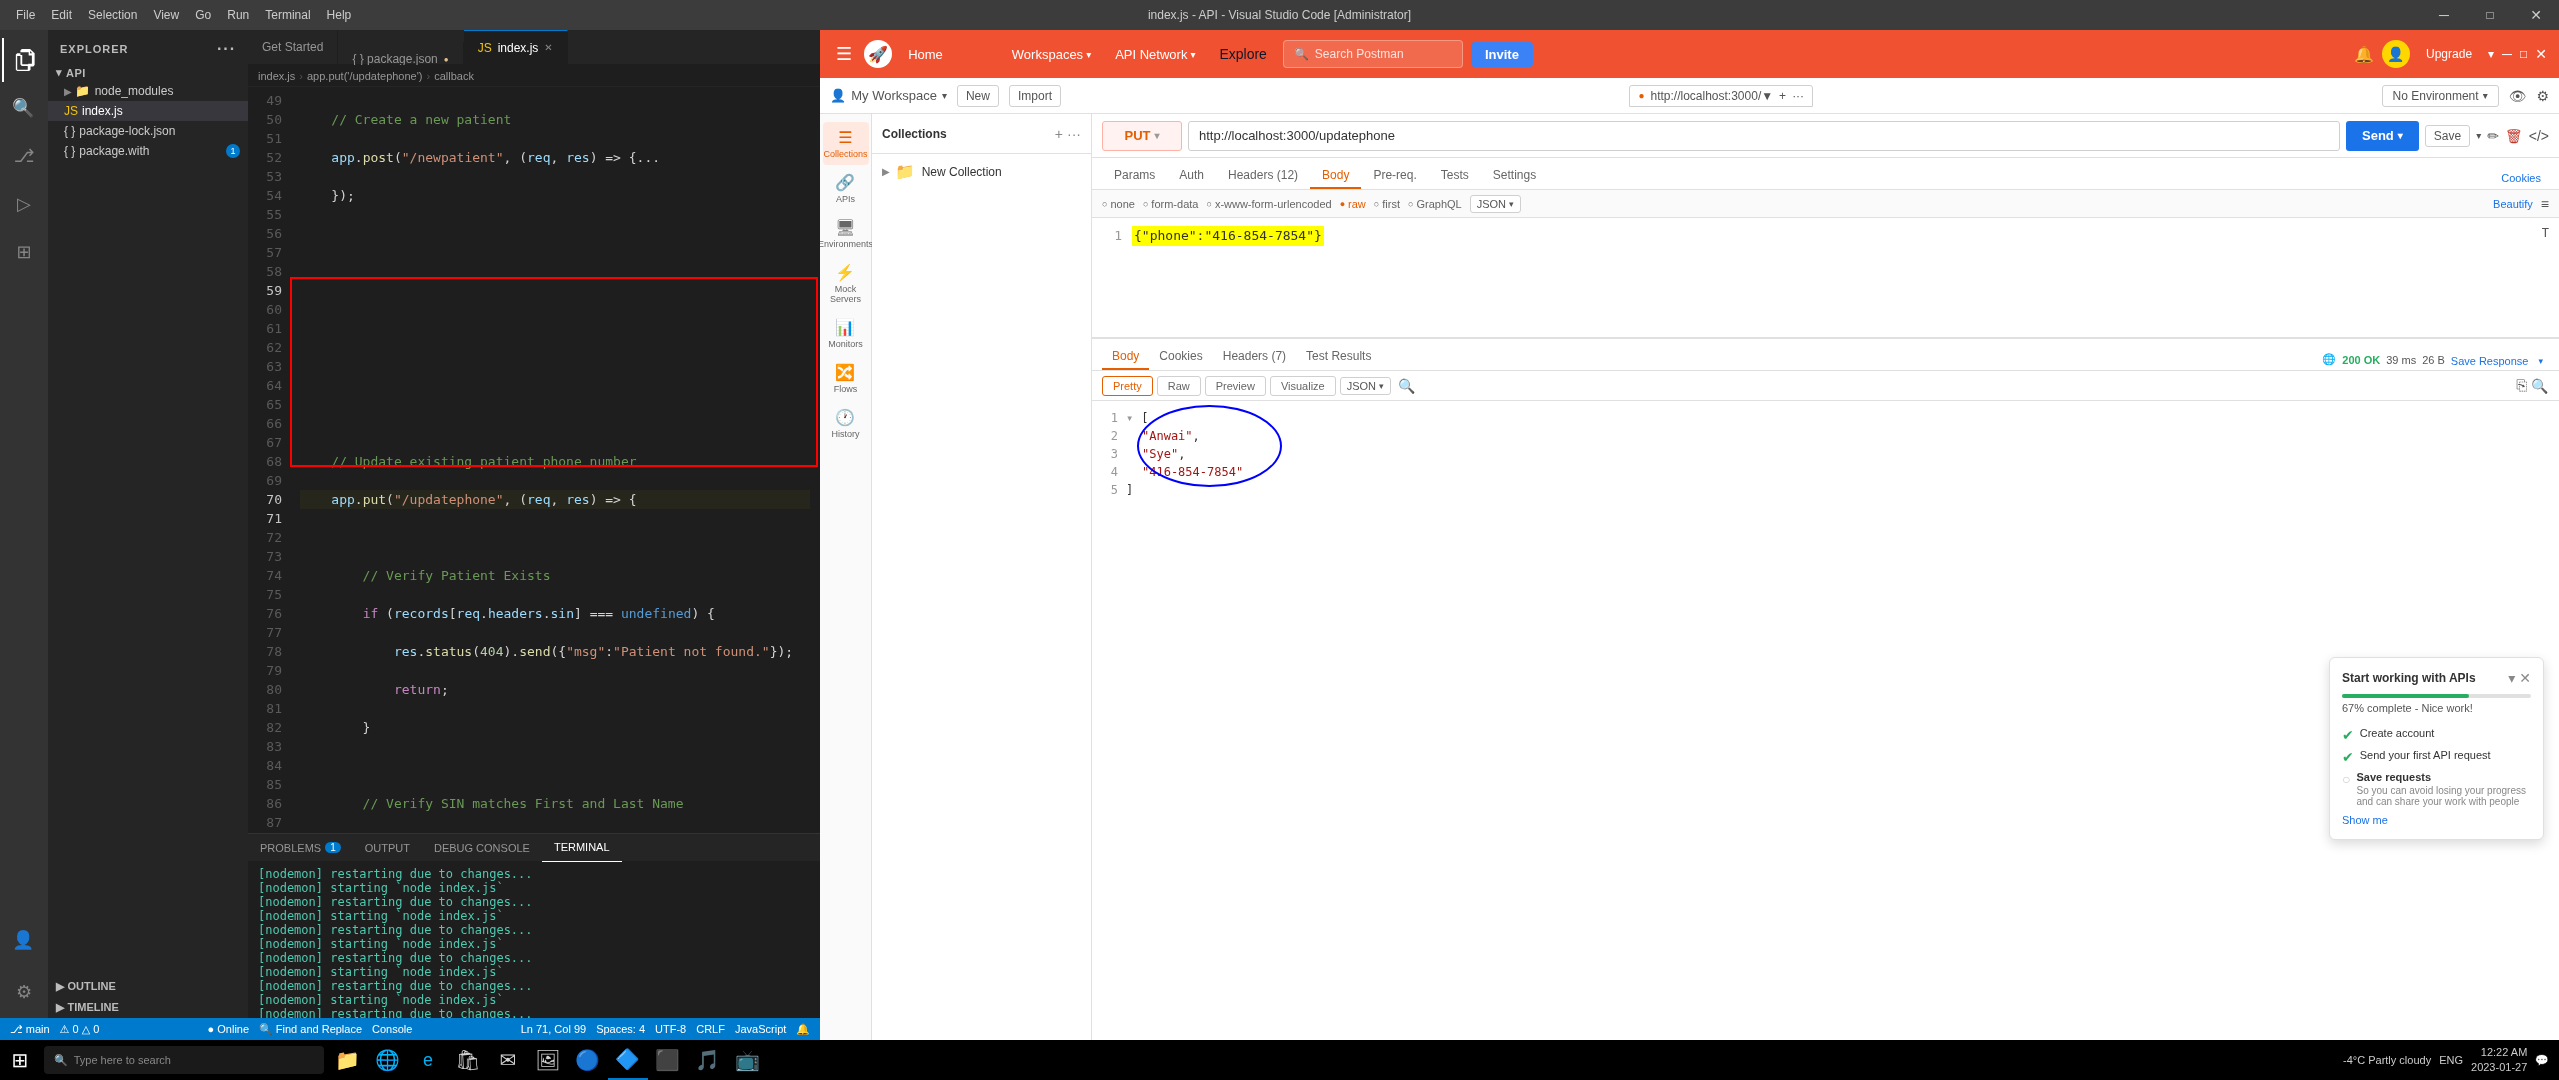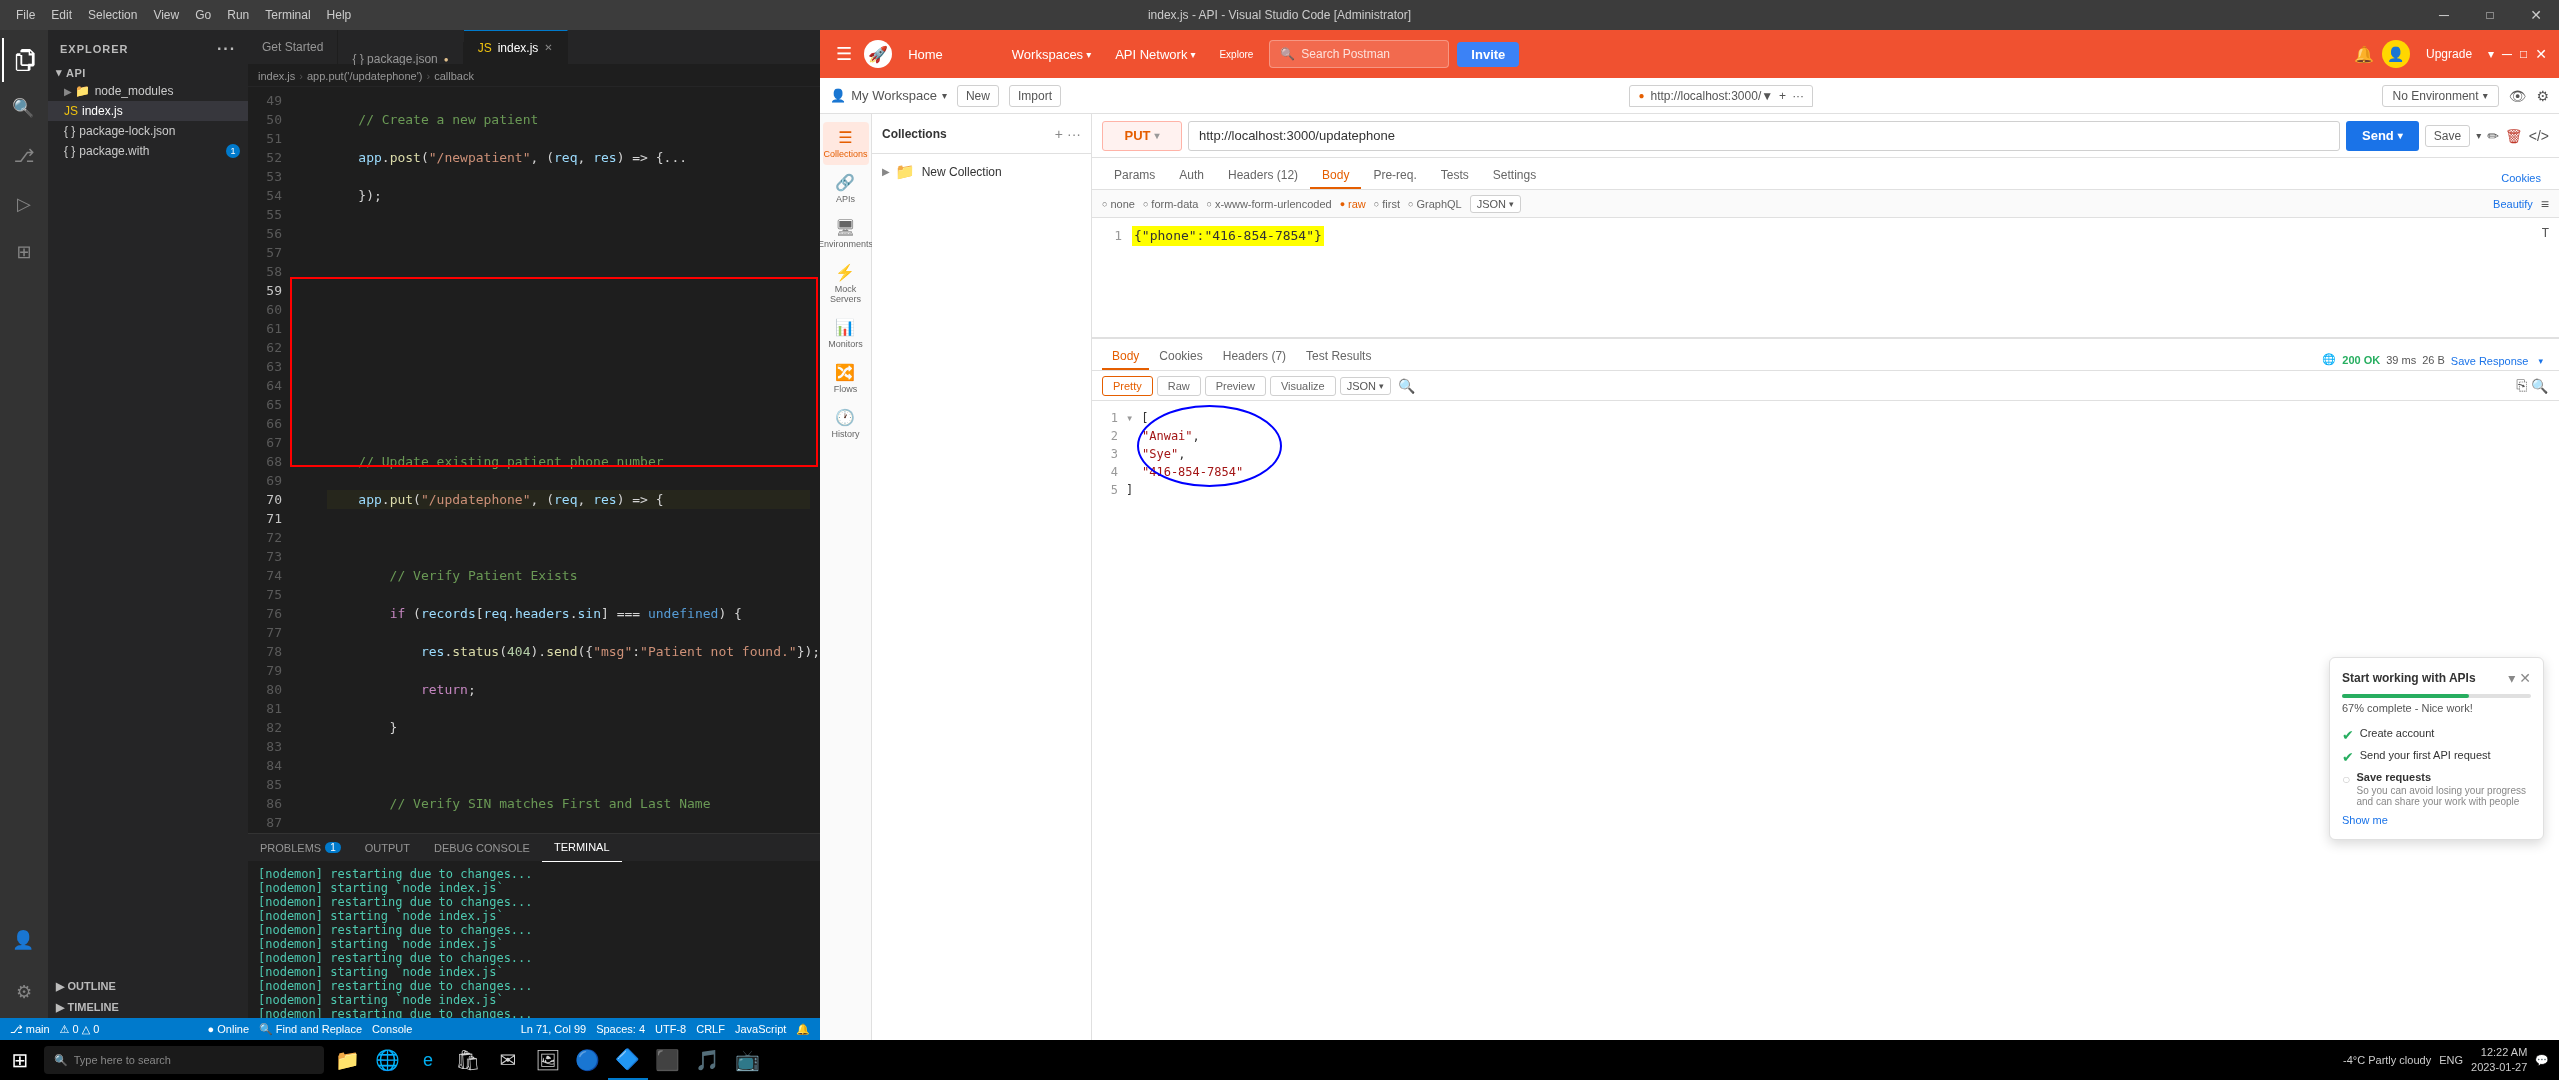--- a/index.html
+++ b/index.html
@@ -108,21 +108,21 @@
         </div>
 
         <div style="height:22px;background:#1e1e1e;display:flex;align-items:center;padding:0 10px;font-size:11px;color:#969696;border-bottom:1px solid #252526;gap:4px;">
           <span>index.js</span>
           <span style="color:#555;">›</span>
           <span>app.put('/updatephone')</span>
           <span style="color:#555;">›</span>
           <span>callback</span>
         </div>
 
-        <div style="flex:1;display:flex;overflow:hidden;position:relative;gap:27px;">
+        <div style="flex:1;display:flex;overflow:hidden;position:relative;">
 
           <div style="width:42px;background:#1e1e1e;color:#5a5a5a;text-align:right;padding:4px 8px 4px 0;font-family:Consolas,monospace;font-size:13px;line-height:19px;user-select:none;overflow:hidden;">
             <div>49</div>
               <div>50</div>
               <div>51</div>
               <div>52</div>
               <div>53</div>
             <div>54</div>
               <div>55</div>
               <div>56</div>
@@ -264,21 +264,21 @@
       <div style="width:28px;height:28px;background:#fff;border-radius:50%;display:flex;align-items:center;justify-content:center;font-size:16px;">🚀</div>
       <div style="color:#fff;font-size:13px;cursor:pointer;padding:4px 8px;border-radius:3px;">Home</div>
       <div style="color:#fff;font-size:13px;cursor:pointer;padding:4px 8px;border-radius:3px;display:flex;align-items:center;gap:3px;margin-left:45px;">
         <span>Workspaces</span>
         <span style="font-size:10px;">▾</span>
       </div>
       <div style="color:#fff;font-size:13px;cursor:pointer;padding:4px 8px;border-radius:3px;display:flex;align-items:center;gap:3px;">
         <span>API Network</span>
         <span style="font-size:10px;">▾</span>
       </div>
-      <div style="color:#ffffff;font-size:10px;cursor:pointer;padding:4px 8px;border-radius:3px;">Explore</div>
+      <div style="color:#0f172a;font-size:14px;cursor:pointer;padding:4px 8px;border-radius:3px;">Explore</div>
       <div style="background:rgba(255,255,255,0.15);border:1px solid rgba(255,255,255,0.3);border-radius:4px;height:28px;display:flex;align-items:center;padding:0 10px;gap:6px;color:rgba(255,255,255,0.8);font-size:12px;width:180px;cursor:pointer;">
         <span>🔍</span>
         <span>Search Postman</span>
       </div>
       <div style="background:#3b82f6;color:#fff;border:none;border-radius:4px;padding:5px 14px;font-size:13px;cursor:pointer;font-weight:600;">Invite</div>
       <div style="flex:1;"></div>
       <div style="color:rgba(255,255,255,0.8);font-size:16px;cursor:pointer;">🔔</div>
       <div style="width:28px;height:28px;background:#ffd700;border-radius:50%;display:flex;align-items:center;justify-content:center;font-size:14px;cursor:pointer;">👤</div>
       <div style="color:#ffffff;font-size:12px;cursor:pointer;padding:4px 8px;">Upgrade</div>
       <div style="color:#fff;font-size:12px;cursor:pointer;">▾</div>

